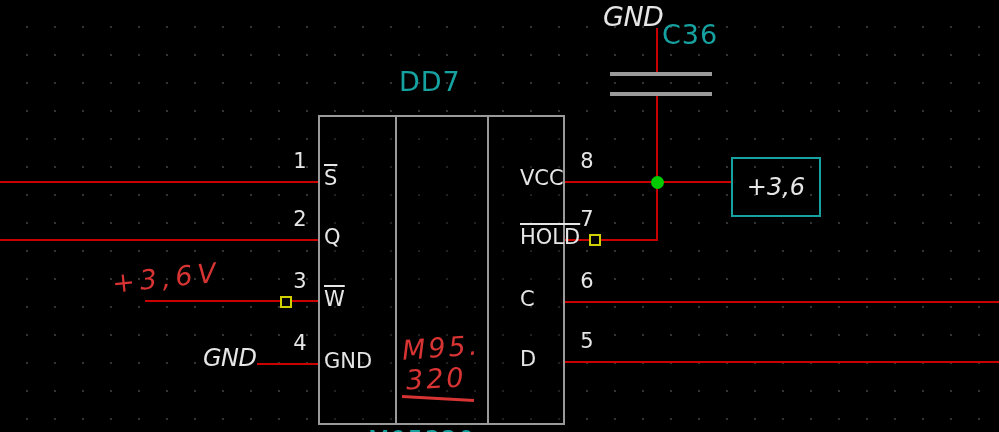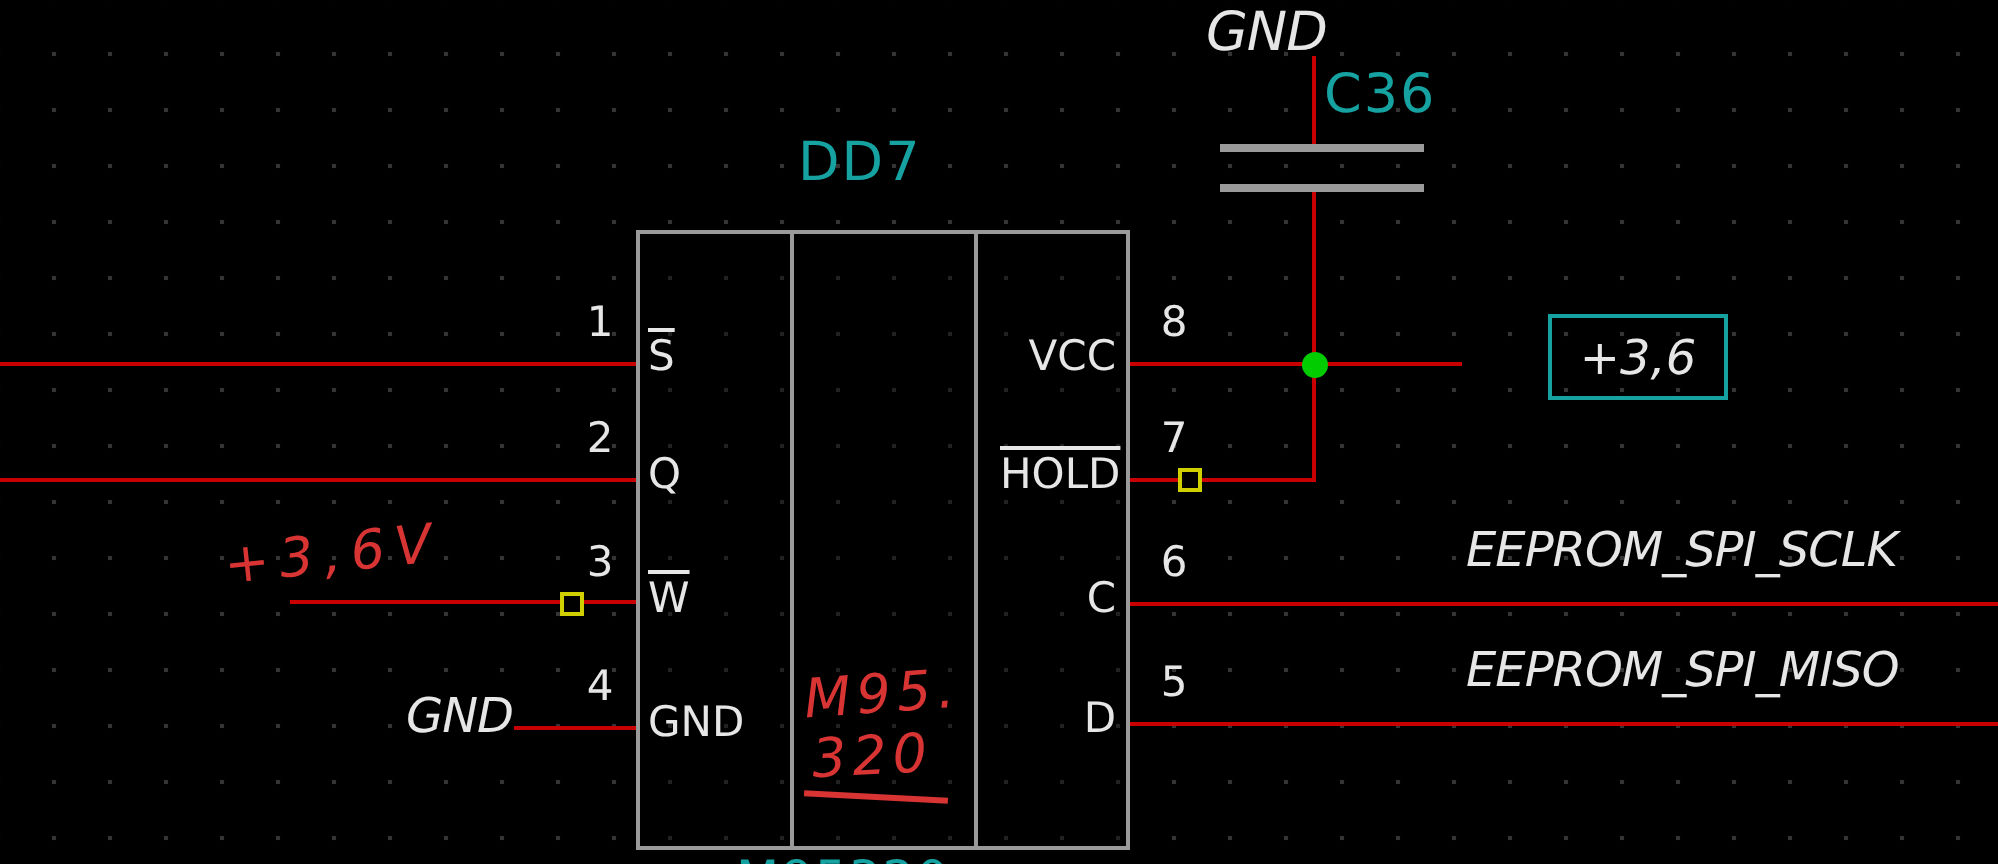--- a/index.html
+++ b/index.html
@@ -16,27 +16,27 @@
   .plate{position:absolute;background:#9a9a9a;height:4px;}
   .icbox{position:absolute;left:318px;top:115px;width:247px;height:310px;
     border:2px solid #9a9a9a;box-sizing:border-box;background:rgba(0,0,0,0.35);}
   .divider{position:absolute;top:115px;width:2px;height:310px;background:#9a9a9a;}
   .txt{position:absolute;color:#e6e6e6;white-space:nowrap;line-height:1.1;}
   .net{font-size:24px;font-style:italic;letter-spacing:-0.5px;}
   .teal{color:#17a2a2;font-size:27px;letter-spacing:1px;}
   .pin-num{font-size:21px;width:22px;text-align:center;}
   .pin-name{font-size:21px;}
   .ov{text-decoration:overline;text-decoration-thickness:2px;}
-  .right-name{width:58px;text-align:right;}
+  .right-name{width:58px;margin-left:20px;}
   .junction{position:absolute;width:13px;height:13px;border-radius:50%;background:#00cc00;}
   .pin-sq{position:absolute;width:12px;height:12px;border:2px solid #d0d000;
     box-sizing:border-box;background:#000;}
-  .powerbox{position:absolute;left:731px;top:157px;width:90px;height:43px;
+  .powerbox{position:absolute;left:731px;top:157px;width:90px;height:60px;
     border:2px solid #17a2a2;box-sizing:border-box;display:flex;
-    align-items:center;justify-content:center;margin-left:43px;}
+    align-items:center;justify-content:center;}
   .powerbox span{color:#e6e6e6;font-size:24px;font-style:italic;}
   .hand{position:absolute;color:#d83434;font-style:italic;font-size:27px;
     letter-spacing:3px;white-space:nowrap;}
   .hand-underline{position:absolute;background:#d83434;height:3px;}
 </style>
 </head>
 <body>
 
 <div class="canvas">
 
@@ -80,25 +80,23 @@
   <div class="txt pin-num" style="left:576px;top:330px">5</div>
 
   <div class="hand" style="left:402px;top:332px;transform:rotate(-4deg)">M95.</div>
   <div class="hand" style="left:406px;top:363px;transform:rotate(-3deg)">320</div>
   <div class="hand-underline" style="left:402px;top:397px;width:72px;transform:rotate(3deg)"></div>
 
   <div class="txt net" style="left:203px;top:345px">GND</div>
 
   <div class="hand" style="left:112px;top:262px;transform:rotate(-6deg);letter-spacing:5px">+3,6V</div>
 
-  <div class="txt net" style="left:733px;top:262px">EEPROM_SPI_SCLK</div>
-  <div class="txt net" style="left:733px;top:322px">EEPROM_SPI_MISO</div>
 
   <div class="txt net" style="left:603px;top:2px;font-size:27px">GND</div>
-  <div class="txt teal" style="left:662px;top:33px">C36</div>
+  <div class="txt teal" style="left:662px;top:20px">C36</div>
   <div class="plate" style="left:610px;top:72px;width:102px"></div>
   <div class="plate" style="left:610px;top:92px;width:102px"></div>
 
   <div class="junction" style="left:651px;top:176px"></div>
   <div class="pin-sq" style="left:280px;top:296px"></div>
   <div class="pin-sq" style="left:589px;top:234px"></div>
 
   <div class="powerbox">
     <span>+3,6</span>
   </div>

